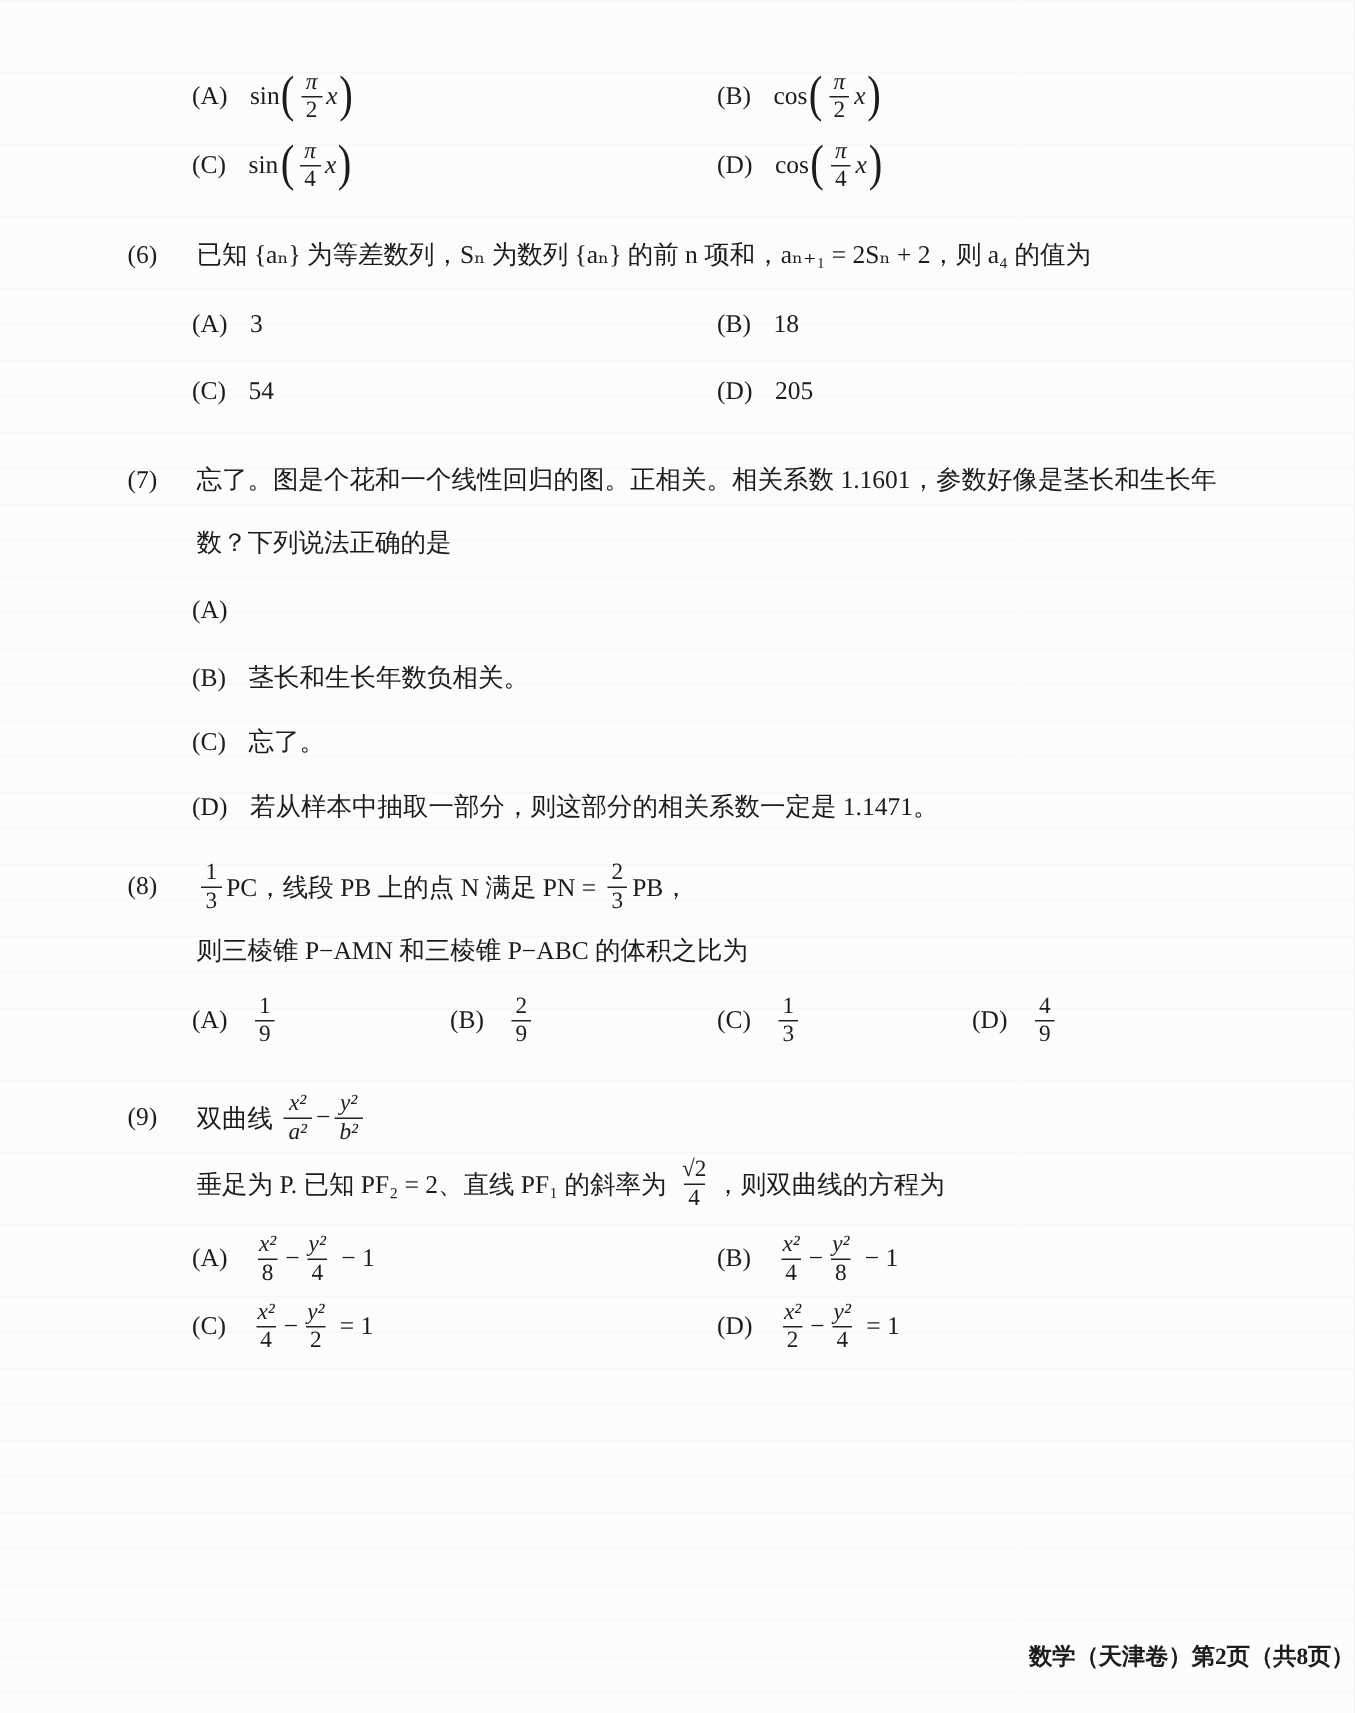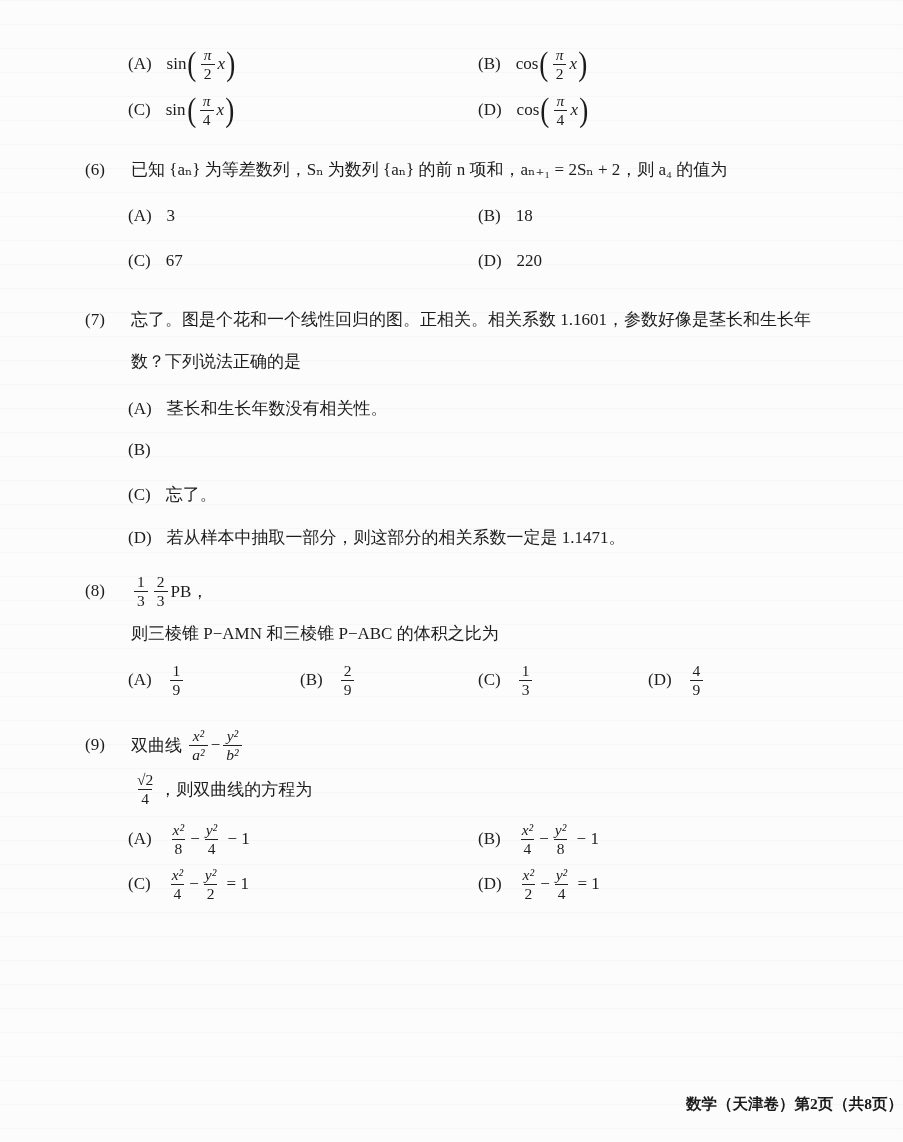--- a/index.html
+++ b/index.html
@@ -72,53 +72,54 @@
   <div class="opt" style="left:128px; top:206px;">
     <span class="opt-label">(A)</span>
     <span>3</span>
   </div>
   <div class="opt" style="left:478px; top:206px;">
     <span class="opt-label">(B)</span>
     <span>18</span>
   </div>
   <div class="opt" style="left:128px; top:251px;">
     <span class="opt-label">(C)</span>
-    <span>67</span>
+    <span>54</span>
   </div>
   <div class="opt" style="left:478px; top:251px;">
     <span class="opt-label">(D)</span>
-    <span>220</span>
+    <span>205</span>
   </div>
 
   <div class="mline" style="left:85px; top:308px;">
     <span class="qnum">(7)</span>
     <span>忘了。图是个花和一个线性回归的图。正相关。相关系数 1.1601，参数好像是茎长和生长年</span>
   </div>
   <div class="mline" style="left:131px; top:350px;">
     <span>数？下列说法正确的是</span>
   </div>
   <div class="opt" style="left:128px; top:397px;">
     <span class="opt-label">(A)</span>
-    <span>茎长和生长年数没有相关性。</span>
   </div>
   <div class="opt" style="left:128px; top:440px;">
     <span class="opt-label">(B)</span>
+    <span>茎长和生长年数负相关。</span>
   </div>
   <div class="opt" style="left:128px; top:483px;">
     <span class="opt-label">(C)</span>
     <span>忘了。</span>
   </div>
   <div class="opt" style="left:128px; top:526px;">
     <span class="opt-label">(D)</span>
     <span>若从样本中抽取一部分，则这部分的相关系数一定是 1.1471。</span>
   </div>
 
   <div class="mline" style="left:85px; top:568px; height:46px;">
     <span class="qnum">(8)</span>
     <span class="frac"><span class="num">1</span><span class="den">3</span></span>
+    <span>PC，线段 PB 上的点 N 满足 PN = </span>
     <span class="frac"><span class="num">2</span><span class="den">3</span></span>
     <span>PB，</span>
   </div>
   <div class="mline" style="left:131px; top:622px;">
     <span>则三棱锥 P−AMN 和三棱锥 P−ABC 的体积之比为</span>
   </div>
   <div class="opt" style="left:128px; top:658px; height:44px;">
     <span class="opt-label">(A)</span>
     <span class="frac"><span class="num">1</span><span class="den">9</span></span>
   </div>
@@ -136,20 +137,21 @@
   </div>
 
   <div class="mline" style="left:85px; top:721px; height:48px;">
     <span class="qnum">(9)</span>
     <span>双曲线 </span>
     <span class="frac"><span class="num it">x²</span><span class="den it">a²</span></span>
     <span>−</span>
     <span class="frac"><span class="num it">y²</span><span class="den it">b²</span></span>
   </div>
   <div class="mline" style="left:131px; top:765px; height:48px;">
+    <span>垂足为 P. 已知 PF₂ = 2、直线 PF₁ 的斜率为 </span>
     <span class="frac"><span class="num">√2</span><span class="den">4</span></span>
     <span>，则双曲线的方程为</span>
   </div>
   <div class="opt" style="left:128px; top:816px; height:46px;">
     <span class="opt-label">(A)</span>
     <span class="frac"><span class="num it">x²</span><span class="den">8</span></span>
     <span>−</span>
     <span class="frac"><span class="num it">y²</span><span class="den">4</span></span>
     <span> − 1</span>
   </div>

